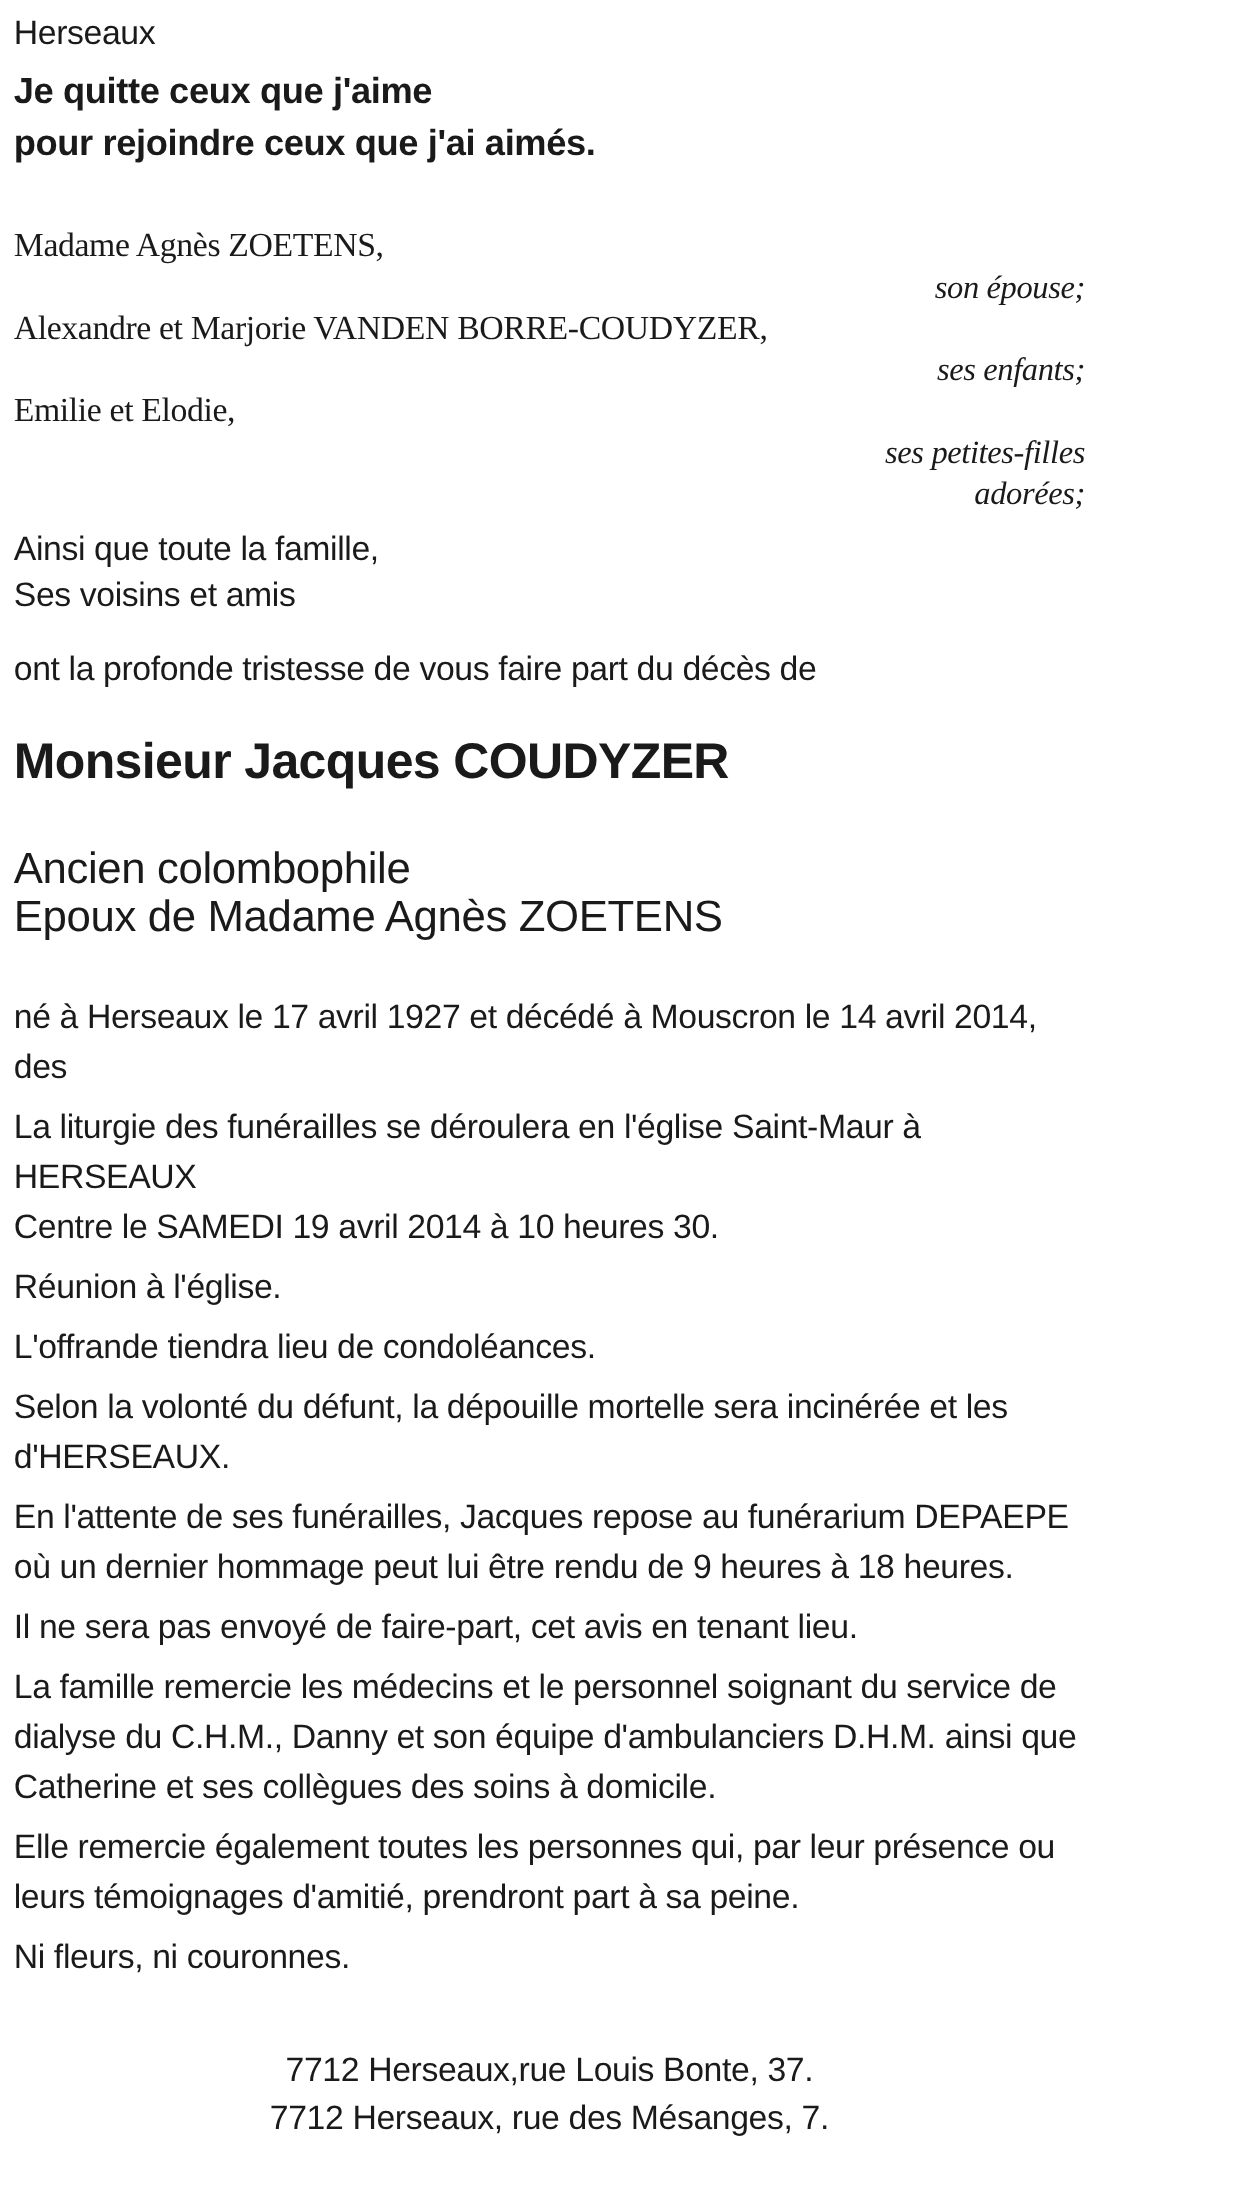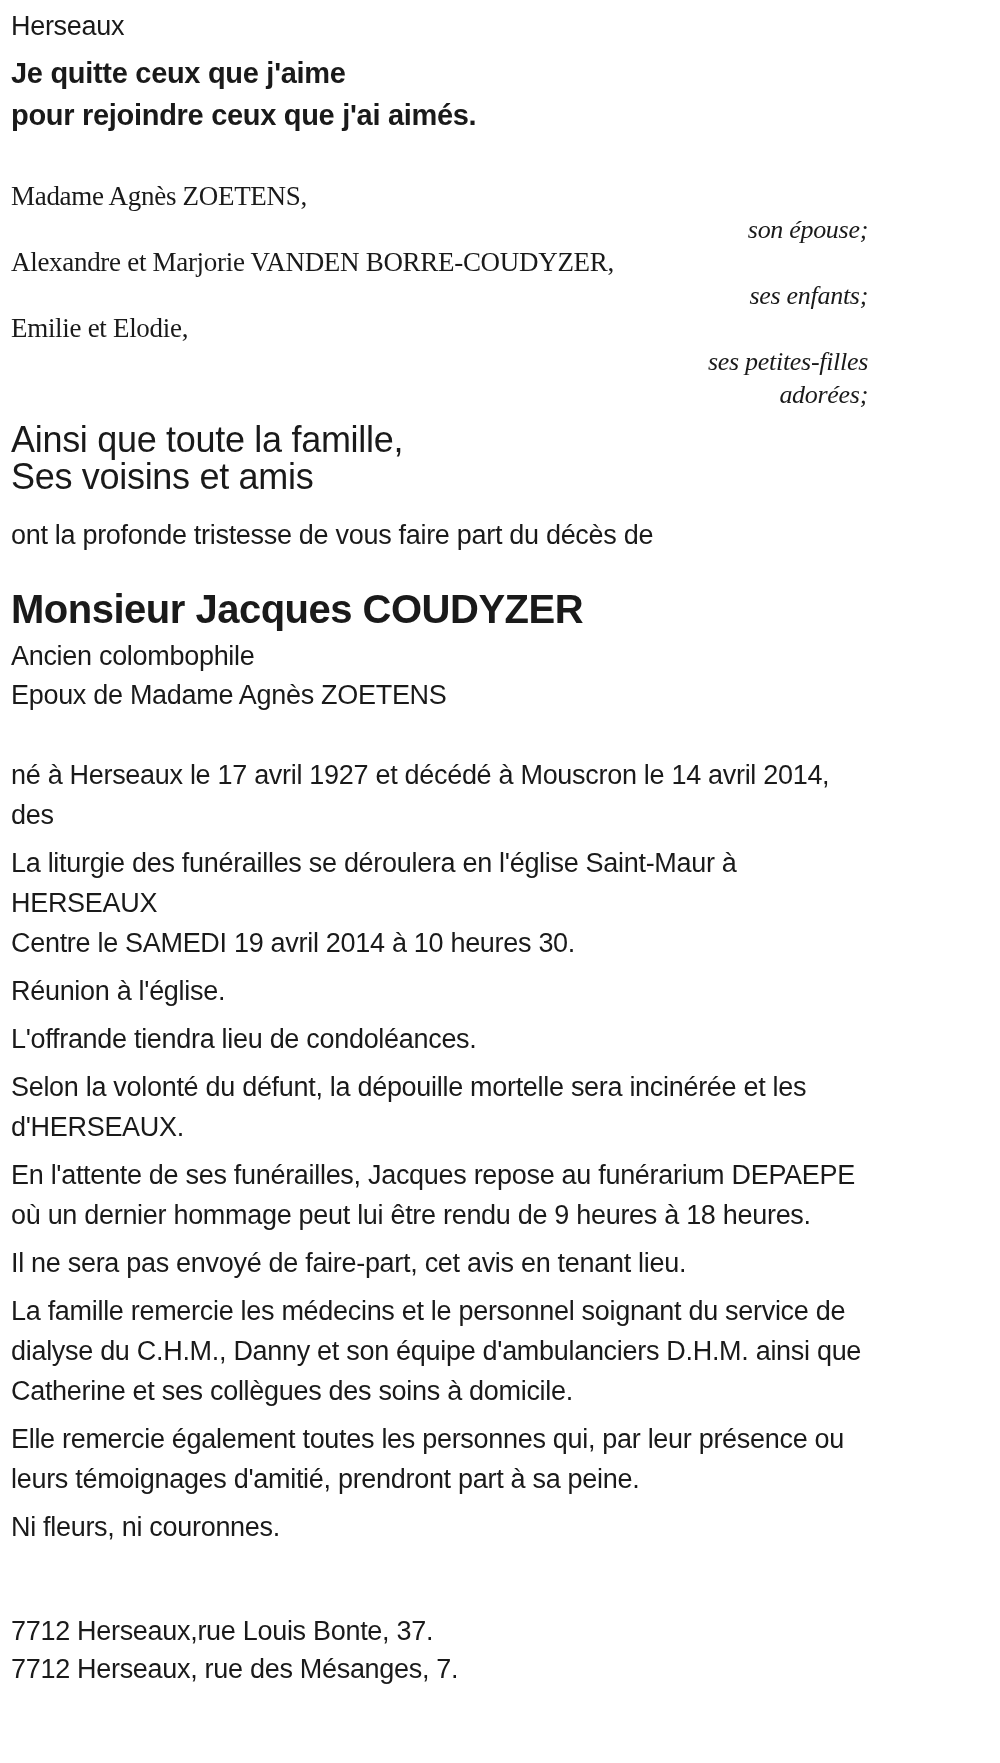--- a/index.html
+++ b/index.html
@@ -40,51 +40,53 @@
   .mourner-relation {
     font-size: 26px;
     line-height: 33px;
     font-style: italic;
     text-align: right;
     max-width: 240px;
     margin-left: auto;
   }
   .family-lines {
     margin-top: 10px;
-    font-size: 36px;
+    font-size: 27px;
     line-height: 37px;
   }
   .announcement {
     margin-top: 20px;
     font-size: 27px;
     line-height: 40px;
   }
   .deceased-title {
     margin-top: 26px;
     font-size: 40px;
     line-height: 56px;
     font-weight: 700;
     letter-spacing: -0.5px;
   }
   .subtitles {
-    font-size: 27px;
+    margin-top: 38px;
+    font-size: 35px;
     line-height: 39px;
   }
   .paragraphs {
     margin-top: 40px;
   }
   .para {
     margin: 0 0 8px 0;
     font-size: 27px;
     line-height: 40px;
   }
   .addresses {
-    margin-top: 65px;
+    margin-top: 52px;
     font-size: 27px;
     line-height: 38px;
+    text-align: center;
   }
 </style>
 </head>
 <body>
 
 <div class="page">
 
   <div class="location">Herseaux</div>
 
   <div class="epigraph">

